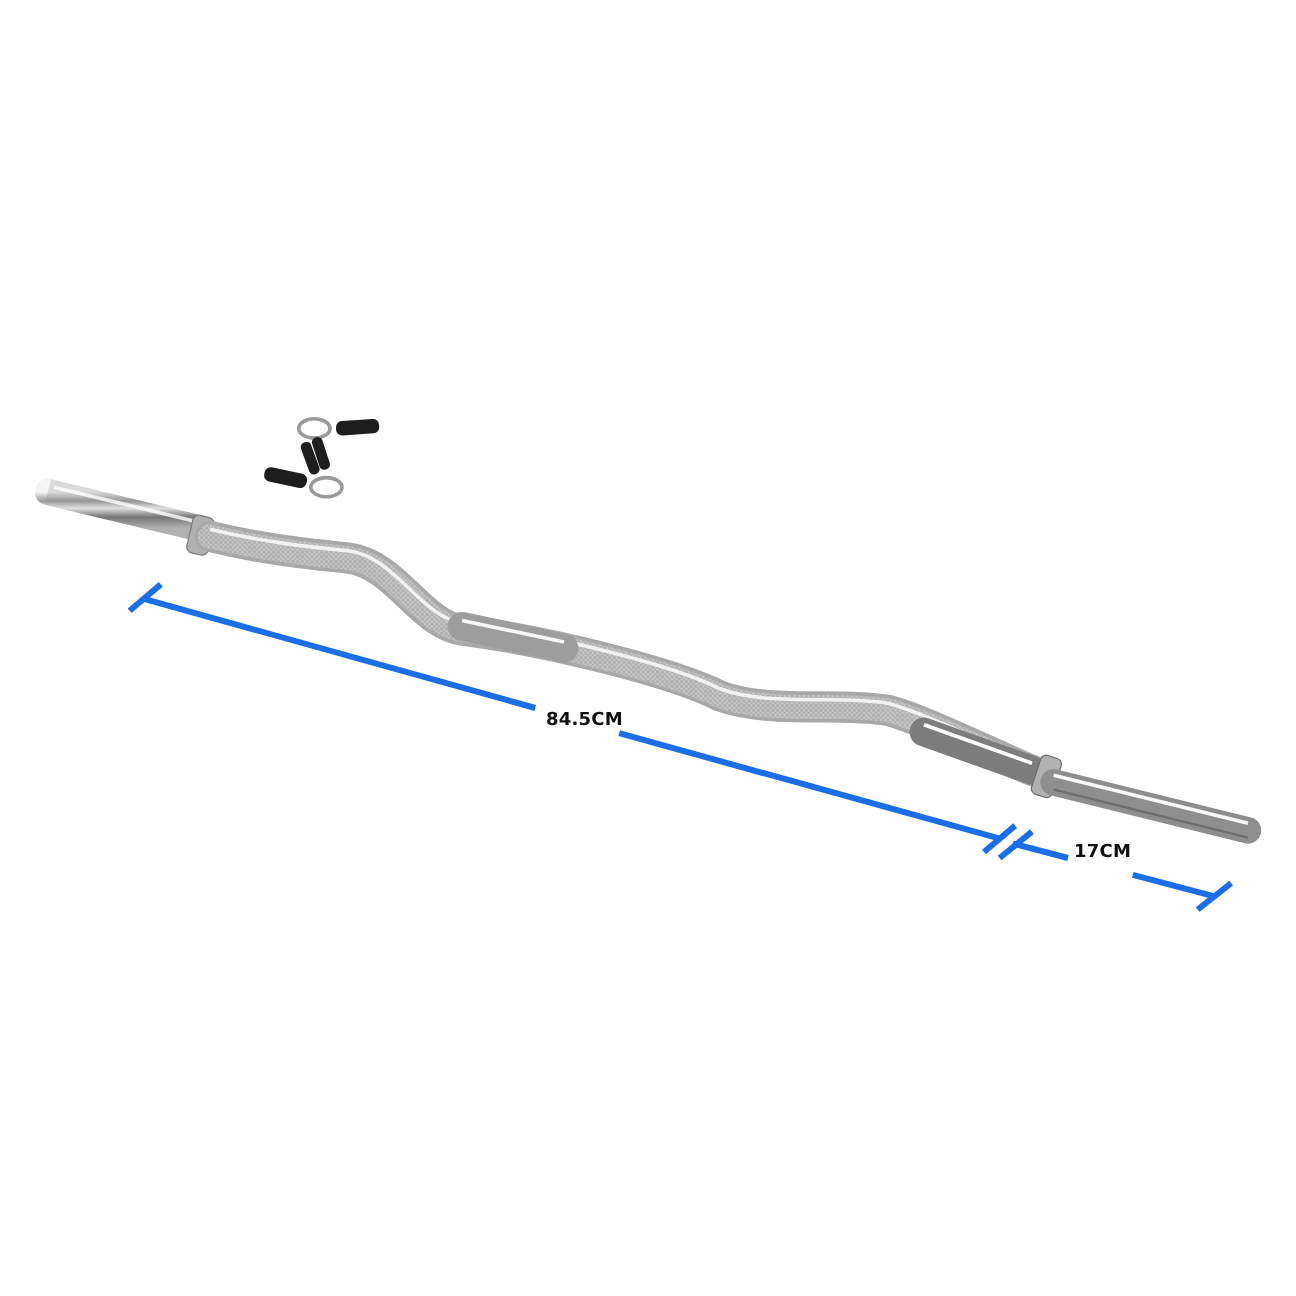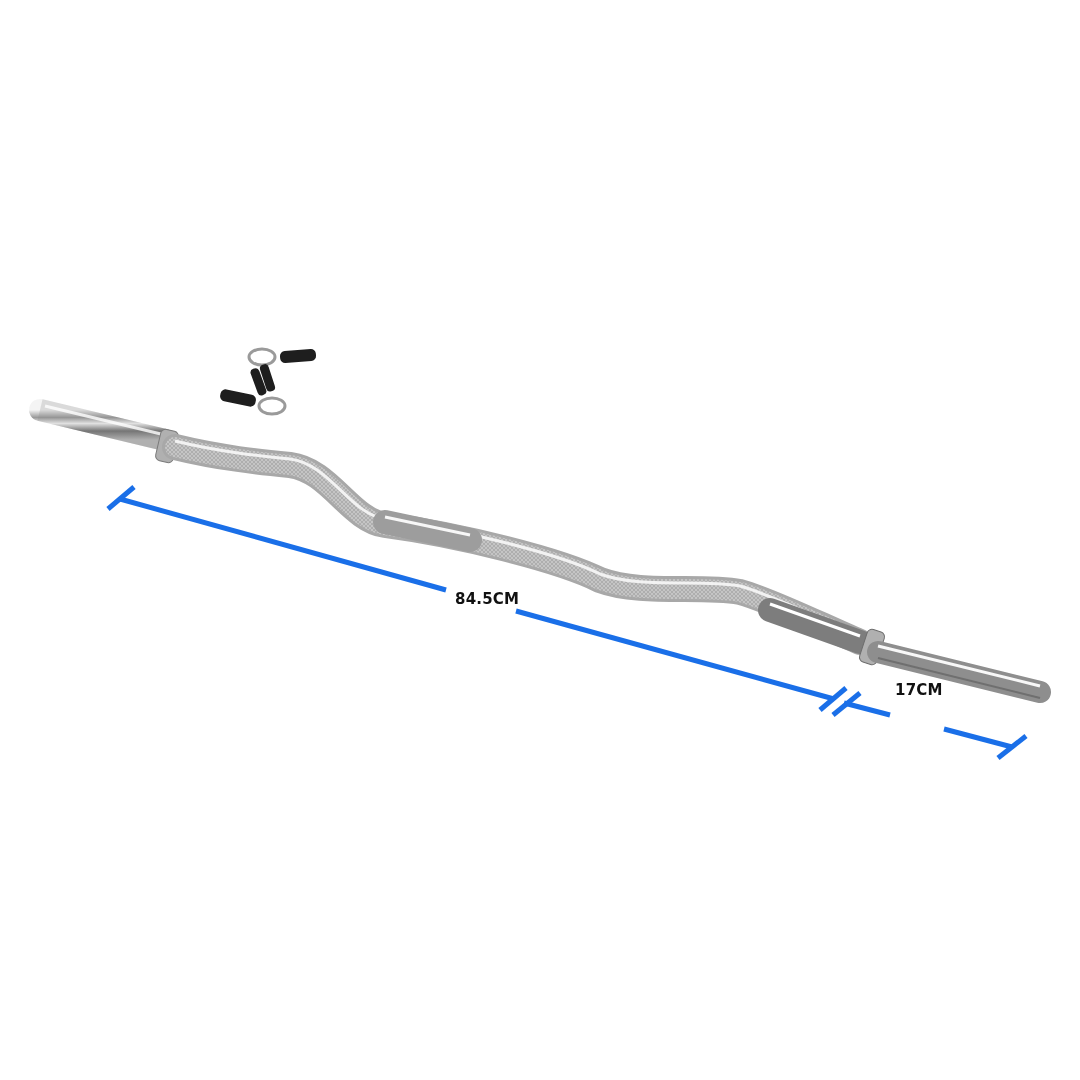--- a/index.html
+++ b/index.html
@@ -74,14 +74,14 @@
     </g>
     <g stroke="#1a6fe8" stroke-width="5" stroke-linecap="butt" fill="none">
       <line x1="844" y1="703" x2="890" y2="715"></line>
       <line x1="944" y1="729" x2="1012" y2="747"></line>
       <line x1="833" y1="715" x2="860" y2="693"></line>
       <line x1="998" y1="758" x2="1026" y2="736"></line>
     </g>
   </svg>
 
   <div class="label" style="left:455px; top:590px;">84.5CM</div>
-  <div class="label" style="left:895px; top:681px;">17CM</div>
+  <div class="label" style="left:895px; top:700px;">17CM</div>
 </div>
 
 </body></html>

